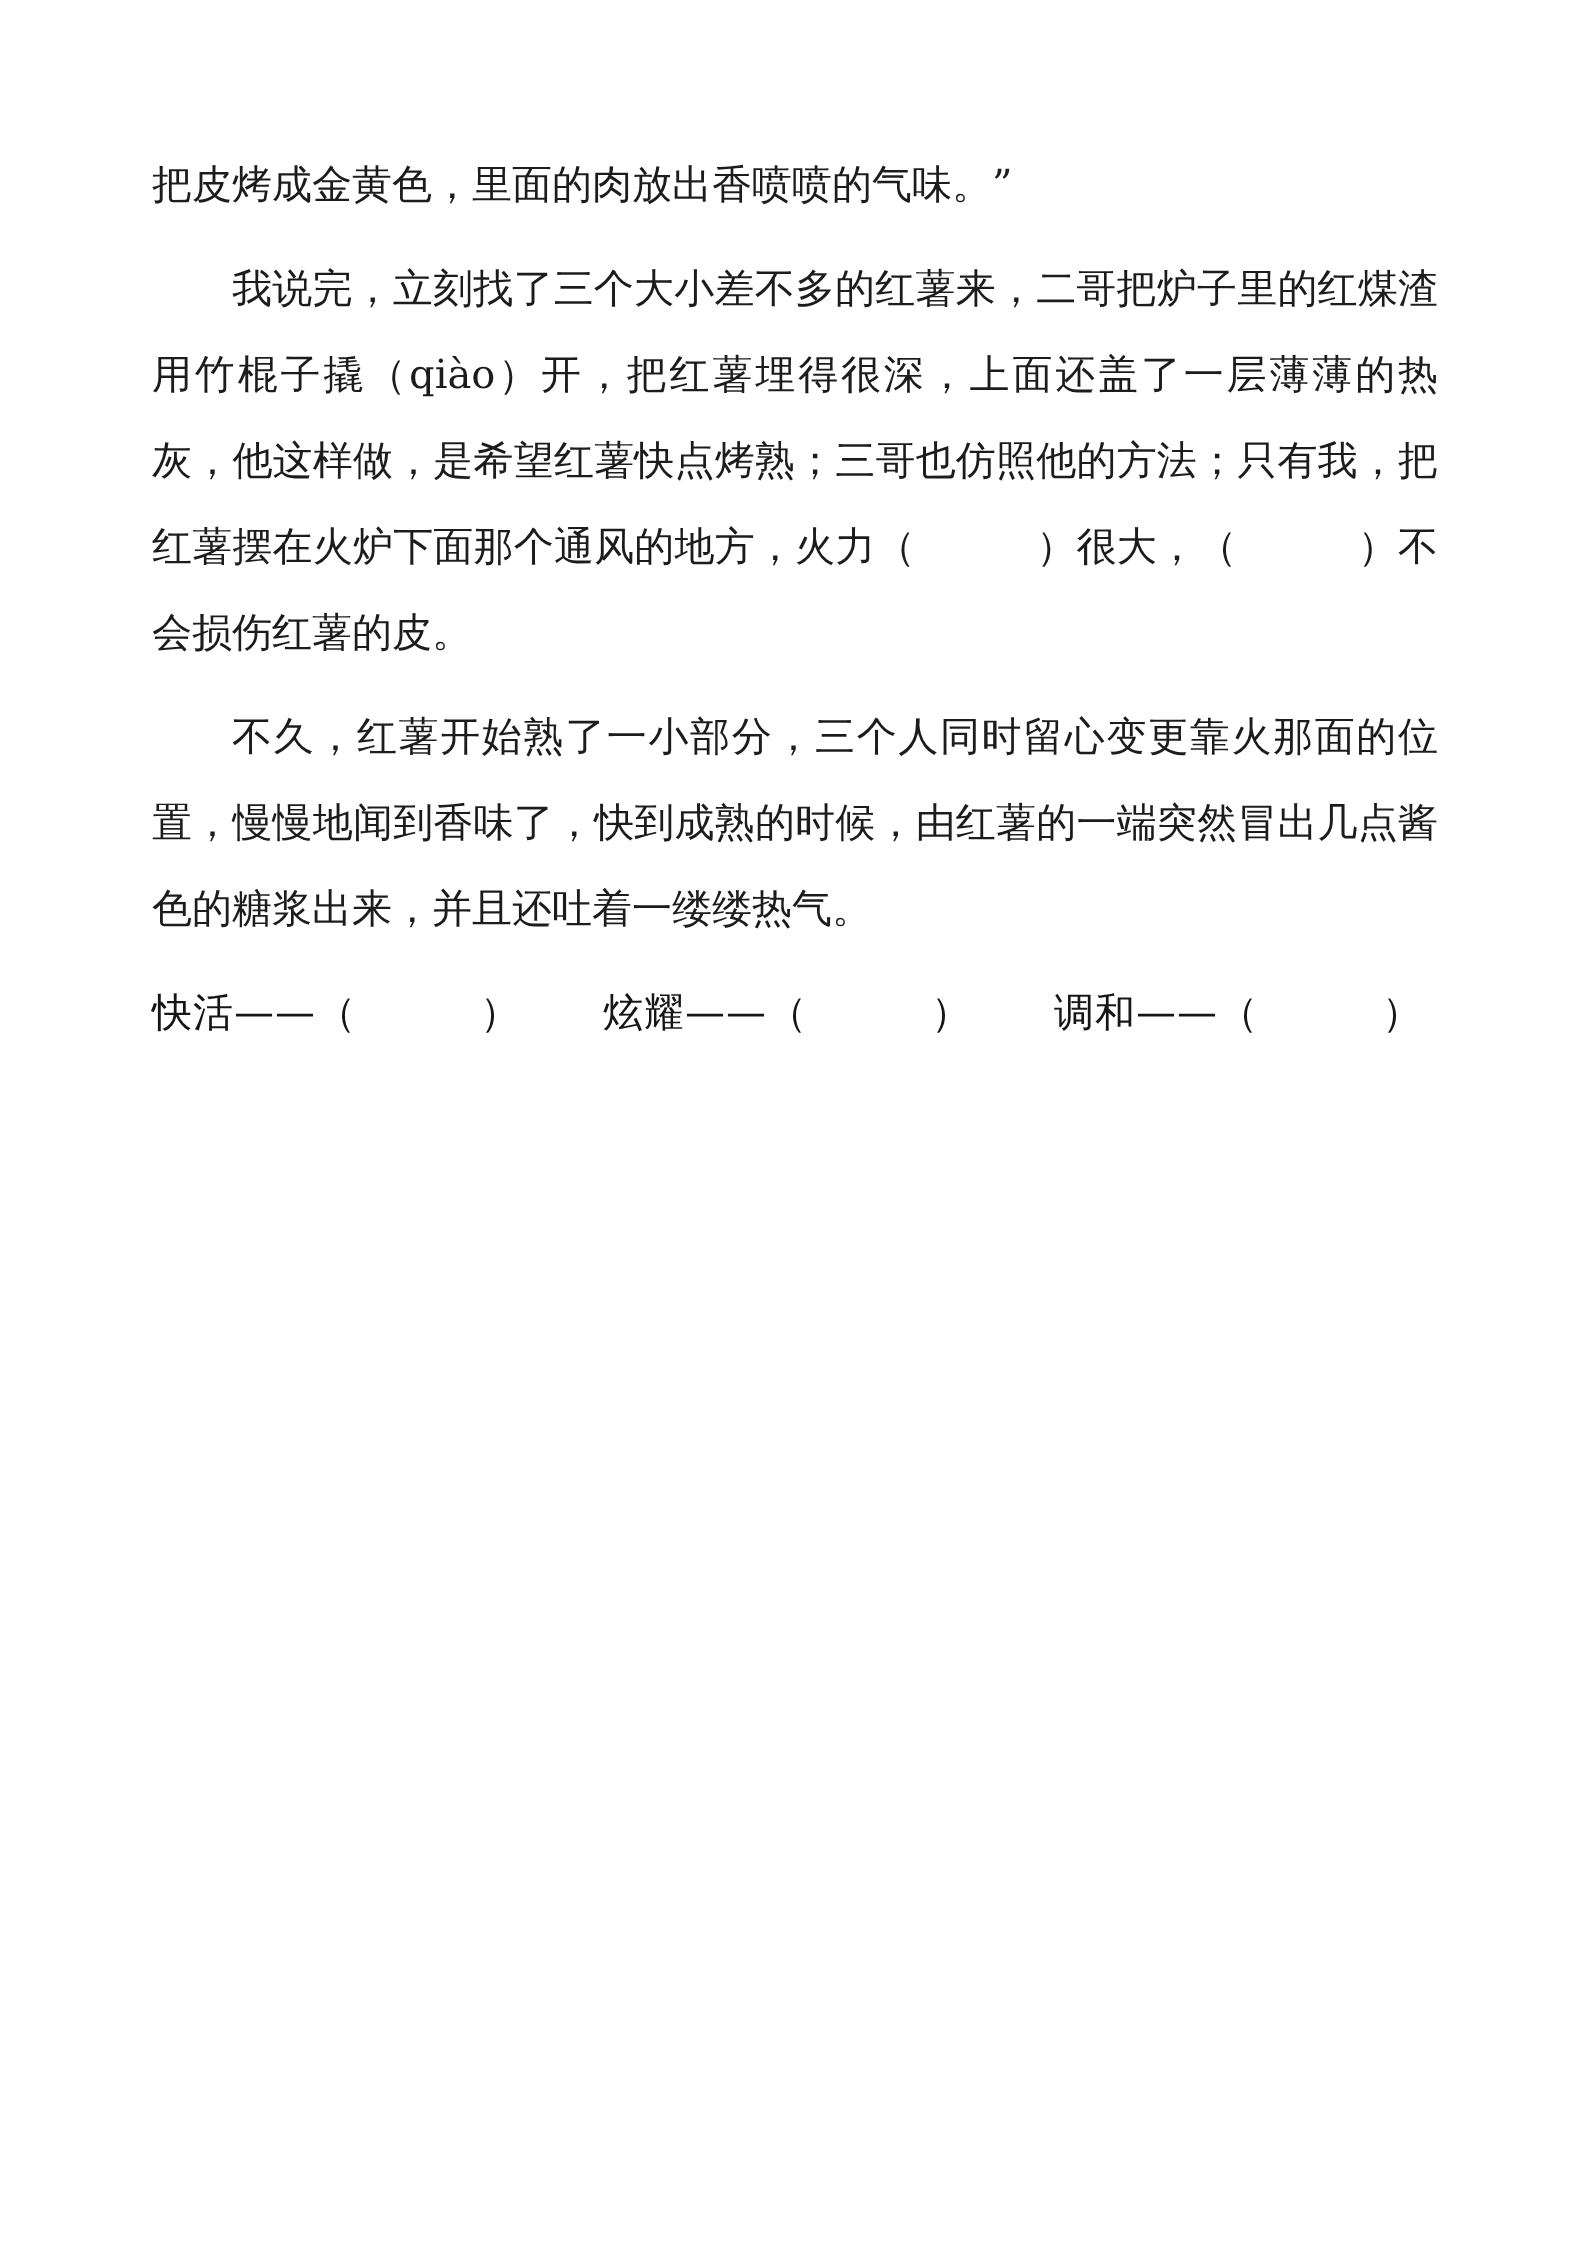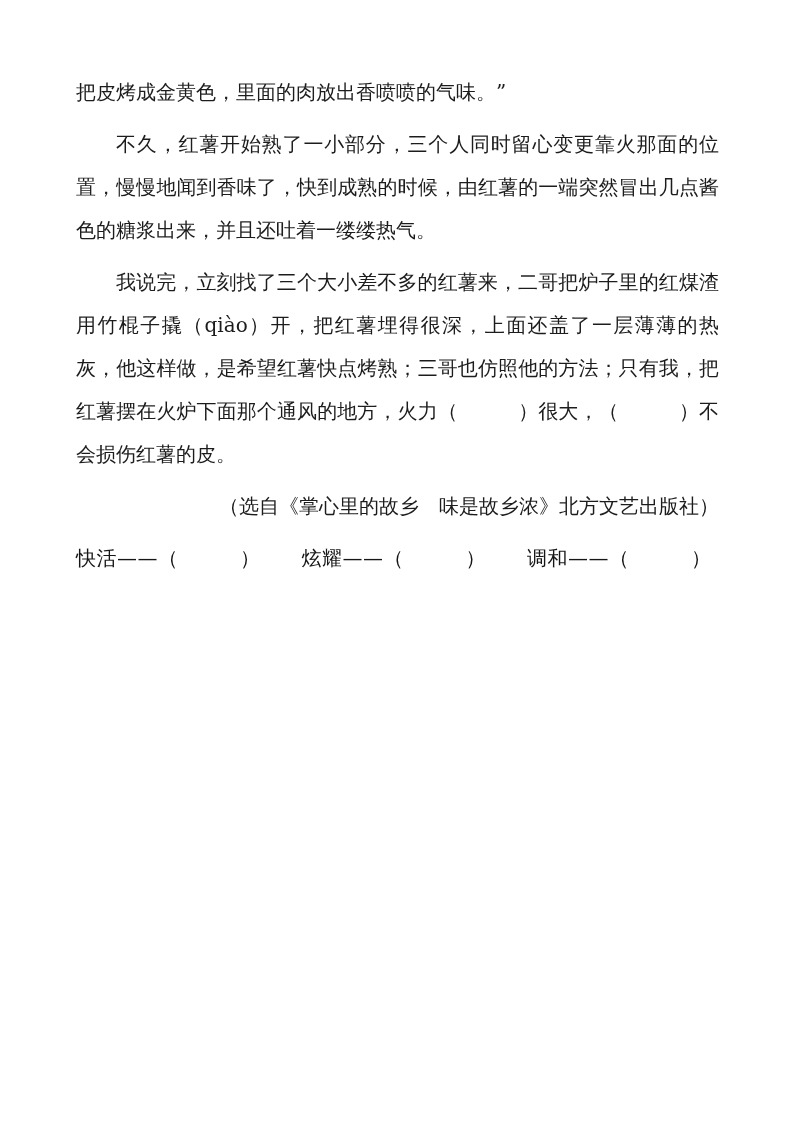--- a/index.html
+++ b/index.html
@@ -53,24 +53,23 @@
     letter-spacing: 0.5px;
   }
 </style>
 </head>
 <body>
 
 <div class="page">
 
   <div class="body-text">
     <p class="no-indent">把皮烤成金黄色，里面的肉放出香喷喷的气味。”</p>
+    <p>我说完，立刻找了三个大小差不多的红薯来，二哥把炉子里的红煤渣用竹棍子撬（qiào）开，把红薯埋得很深，上面还盖了一层薄薄的热灰，他这样做，是希望红薯快点烤熟；三哥也仿照他的方法；只有我，把红薯摆在火炉下面那个通风的地方，火力（　　　）很大，（　　　）不会损伤红薯的皮。</p>
     <p>不久，红薯开始熟了一小部分，三个人同时留心变更靠火那面的位置，慢慢地闻到香味了，快到成熟的时候，由红薯的一端突然冒出几点酱色的糖浆出来，并且还吐着一缕缕热气。</p>
-    <p>我说完，立刻找了三个大小差不多的红薯来，二哥把炉子里的红煤渣用竹棍子撬（qiào）开，把红薯埋得很深，上面还盖了一层薄薄的热灰，他这样做，是希望红薯快点烤熟；三哥也仿照他的方法；只有我，把红薯摆在火炉下面那个通风的地方，火力（　　　）很大，（　　　）不会损伤红薯的皮。</p>
   </div>
 
-  <div class="attribution">（选自《掌心里的故乡　味是故乡浓》北方文艺出版社）</div>
 
   <div class="questions">
     <div class="blank-line">快活——（　　　）　　炫耀——（　　　）　　调和——（　　　）</div>
 
   </div>
 
 </div>
 
 </body></html>

